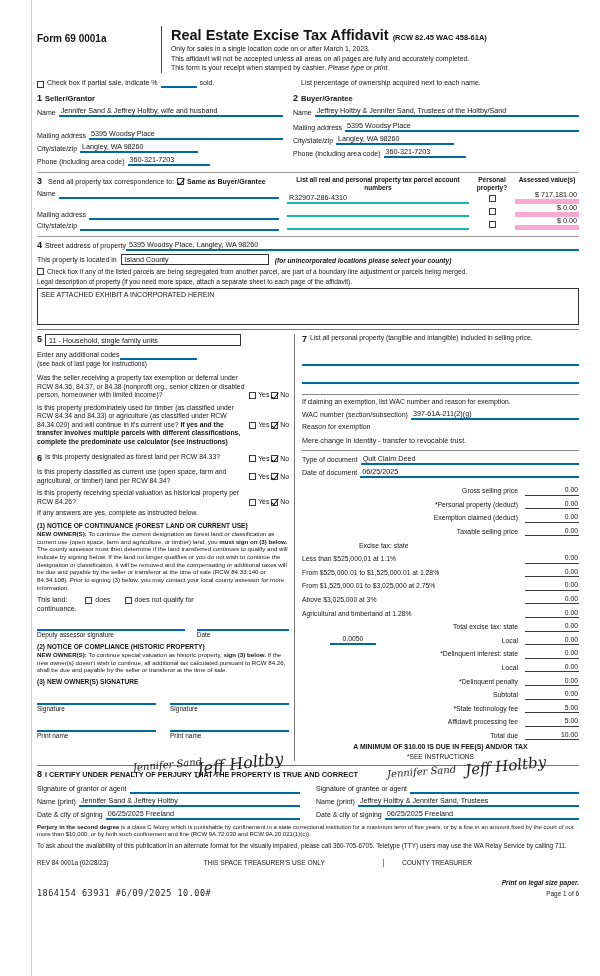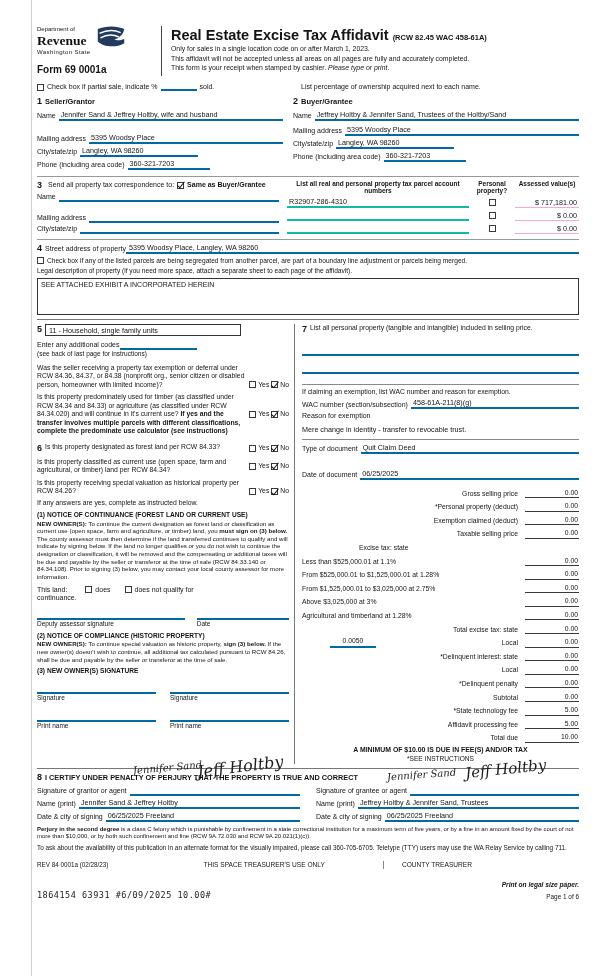--- a/index.html
+++ b/index.html
@@ -45,21 +45,21 @@
 .u-csz{flex:none !important;width:118px}
 .u-ph{flex:none !important;width:82px}
 
 .s3{display:flex;margin-top:6px;border-top:1px solid #999;padding-top:3px}
 .s3l{width:250px;flex:none;padding-right:8px}
 .s3r{flex:1}
 .s3hd{display:flex;font-size:6.5px;font-weight:bold;text-align:center;line-height:1.15}
 .c1{flex:1}.c2{width:46px;flex:none;text-align:center}.c3{width:64px;flex:none;text-align:center}
 .s3row{display:flex;align-items:flex-end;height:13px}
 .s3row .c1{border-bottom:2px solid #14b8a6;padding:0 2px;font-size:7.2px}
-.s3row .c3{border-bottom:1px solid #f9a8d4;text-align:right;padding-right:2px;font-size:7.2px}
+.s3row .c3{border-bottom:5px solid #f9a8d4;text-align:right;padding-right:2px;font-size:7.2px}
 
 .s4{margin-top:5px;border-top:1px solid #999;padding-top:3px}
 .county{display:inline-block;border:1px solid #333;min-width:148px;height:11px;line-height:10px;padding:0 3px;font-size:7.2px;vertical-align:bottom}
 .legalbox{border:1px solid #333;height:37px;padding:2px 3px;margin-top:2px;font-size:7px}
 .s4row{display:flex;align-items:flex-end;margin-top:3px}
 
 .main{display:flex;border-top:1px solid #777;margin-top:4px;padding-top:4px}
 .mainl{width:257px;flex:none;padding-right:5px}
 .maindiv{width:1px;background:#777;flex:none}
 .mainr{flex:1;padding-left:7px}
@@ -110,34 +110,20 @@
 .pg{margin-top:3px;font-size:6.4px}
 </style>
 </head>
 <body>
 
 <div class="page">
   <div class="edge"></div>
 
   <div class="hdr">
     <div class="hdr-left">
-      <div class="logo-row">
-        <div>
-          <div class="dept">Department of</div>
-          <div class="rev-name">Revenue</div>
-          <div class="wa">Washington State</div>
-        </div>
-        <span>
-          <svg width="30" height="22" viewBox="0 0 34 24">
-            <path d="M2 3 C 11 -1, 24 -1, 32 3 C 31 9, 27 13, 21 15 C 25 16, 29 16, 32 14 L 32 19 C 22 25, 8 23, 2 17 Z" fill="#223a5e"></path>
-            <path d="M4 8 C 12 4, 21 4, 28 7" stroke="#fff" stroke-width="1.6" fill="none"></path>
-            <path d="M5 13 C 12 9, 20 9, 26 12" stroke="#fff" stroke-width="1.6" fill="none"></path>
-          </svg>
-        </span>
-      </div>
       <div class="formno">Form 69 0001a</div>
     </div>
     <div class="hdr-div"></div>
     <div class="hdr-right">
       <div class="title"><span>Real Estate Excise Tax Affidavit</span> <span class="rcw">(RCW 82.45 WAC 458-61A)</span></div>
       <div class="note">Only for sales in a single location code on or after March 1, 2023.</div>
       <div class="note">This affidavit will not be accepted unless all areas on all pages are fully and accurately completed.</div>
       <div class="note"><span>This form is your receipt when stamped by cashier. </span><span class="i">Please type or print.</span></div>
     </div>
   </div>
@@ -240,20 +226,25 @@
         <div class="c3">$ 0.00</div>
       </div>
     </div>
   </div>
 
   <div class="s4">
     <div class="s4row" style="margin-top:0">
       <span class="sn">4</span>
       <span class="lbl">Street address of property</span>
       <span class="u val" style="flex:1;padding:0 3px">5395 Woodsy Place, Langley, WA  98260</span>
+    </div>
+    <div class="s4row">
+      <span>This property is located in</span>
+      <span class="county" style="margin-left:4px">Island County</span>
+      <span class="b i" style="margin-left:6px;font-size:6.6px">(for unincorporated locations please select your county)</span>
     </div>
     <div class="s4row" style="align-items:flex-start">
       <span class="cb"></span>
       <span style="margin-left:3px;font-size:6.6px">Check box if any of the listed parcels are being segregated from another parcel, are part of a boundary line adjustment or parcels being merged.</span>
     </div>
     <div style="margin-top:2px;font-size:6.6px">Legal description of property (if you need more space, attach a separate sheet to each page of the affidavit).</div>
     <div class="legalbox">SEE ATTACHED EXHIBIT A INCORPORATED HEREIN</div>
   </div>
 
   <div class="main">
@@ -372,31 +363,31 @@
         <span class="sn">7</span>
         <span class="qt">List all personal property (tangible and intangible) included in selling price.</span>
       </div>
       <div class="u" style="display:block;margin-top:12px"></div>
       <div class="u" style="display:block;margin-top:9px"></div>
 
       <div class="rule" style="margin-top:10px"></div>
       <div style="font-size:6.8px">If claiming an exemption, list WAC number and reason for exemption.</div>
       <div class="fld">
           <span class="lbl">WAC number (section/subsection)</span>
-          <span class="u val">458-61A-211(8)(g)</span>
+          <span class="u val">397-61A-211(2)(g)</span>
         </div>
       <div style="margin-top:3px">Reason for exemption</div>
       <div style="margin-top:4px" class="val">Mere change in identity - transfer to revocable trust.</div>
 
       <div class="rule" style="margin-top:5px"></div>
       <div class="fld">
           <span class="lbl">Type of document</span>
           <span class="u val">Quit Claim Deed</span>
         </div>
-      <div class="fld" style="margin-top:15px">
+      <div class="fld" style="margin-top:2px">
           <span class="lbl">Date of document</span>
           <span class="u val">06/25/2025</span>
         </div>
 
       <div class="money">
         <div class="mrow r">
             <span class="ml">Gross selling price</span>
             <span class="amt">0.00</span>
           </div>
         <div class="mrow r">

